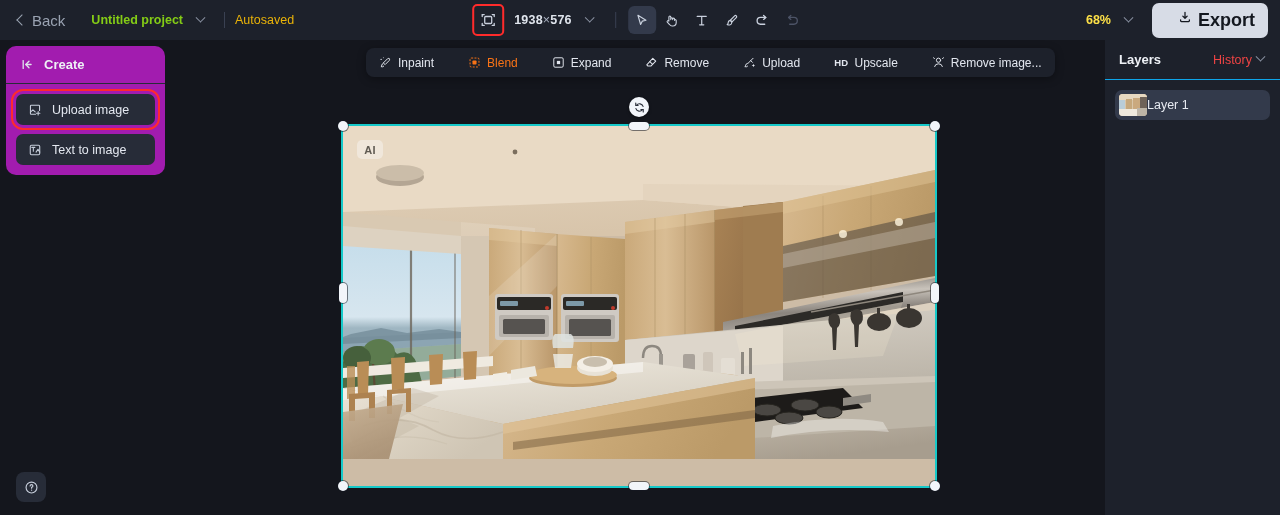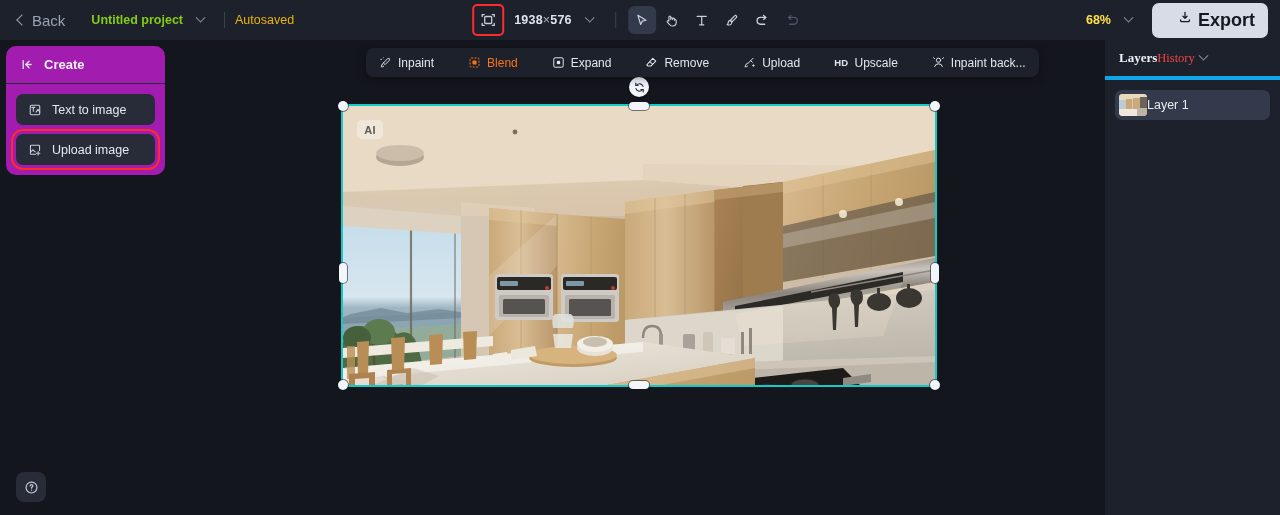--- a/index.html
+++ b/index.html
@@ -112,22 +112,22 @@
     height: 22px; padding: 0 8px; border-radius: 5px;
     color: #e2e6ee; font-size: 12px; cursor: pointer; white-space: nowrap;
   }
   .et-btn.disabled { color: #f97316; cursor: default; }
   .et-ic { width: 13px; height: 13px; display:flex; align-items:center; justify-content:center; flex:0 0 13px;}
   .hd-badge { font-size: 9.5px; font-weight: bold; letter-spacing: .3px; }
 
   
   .canvas { position: absolute; inset: 40px 175px 0 175px; overflow: hidden; }
   .imgwrap {
-    position: absolute; left: 168px; top: 66px;
-    width: 592px; height: 279px;
+    position: absolute; left: 168px; top: 86px;
+    width: 592px; height: 360px;
     outline: 2px solid #16c9c9;
     text-align: right;
   }
   .kitchen { position: absolute; inset: 0; overflow: hidden; background: #cdbca6; }
 
   
   .handle { position: absolute; background: #f2f5fa; box-shadow: 0 0 0 1px rgba(20,24,32,.55); }
   .h-corner { width: 10px; height: 10px; border-radius: 50%; }
   .h-edge-h { width: 20px; height: 8px; border-radius: 4px; }
   .h-edge-v { width: 8px; height: 20px; border-radius: 4px; }
@@ -145,22 +145,22 @@
     letter-spacing: .3px;
   }
 
   
   .rightpanel {
     position: absolute; top: 40px; right: 0; width: 175px; height: 475px;
     background: #1d212b;
     z-index: 30;
   }
   .rp-head {
-    height: 40px; display: flex; align-items: center; 
-    padding: 0 14px; border-bottom: 4px solid #0ea5e9; font-family: Liberation Serif, serif;
+    height: 40px; display: flex; align-items: center; justify-content: space-between;
+    padding: 0 14px; border-bottom: 1px solid #0ea5e9;
   }
   .rp-title { color: #eef1f6; font-size: 13px; font-weight: bold; }
   .rp-hist { display: flex; align-items: center; gap: 3px; color: #ef4444; font-size: 12.5px; cursor: pointer; }
   .rp-body { padding: 10px; }
   .layer-row {
     display: flex; align-items: center; gap: 0;
     background: #333a4b; border-radius: 7px; padding: 4px 4px;
     cursor: pointer;
   }
   .layer-thumb {
@@ -579,58 +579,58 @@
     </div>
 
     <div class="et-btn">
       <span class="et-ic">
         <svg width="13" height="13" viewBox="0 0 16 16" fill="none" stroke="currentColor" stroke-width="1.2" stroke-linecap="round">
           <circle cx="8" cy="5.2" r="2.6"></circle>
           <path d="M3.2 13q.6-3.4 4.8-3.4T12.8 13"></path>
           <path d="M1.8 2.2l2 1.4M14.2 2.2l-2 1.4" stroke-dasharray="1.5 1.2"></path>
         </svg>
       </span>
-      <span>Inpaint back...</span>
+      <span>Remove image...</span>
     </div>
   </div>
 
   <div class="leftpanel">
     <div class="lp-head">
       <span class="lp-ic">
         <svg width="15" height="15" viewBox="0 0 16 16" fill="none" stroke="#dfe4ec" stroke-width="1.4" stroke-linecap="round" stroke-linejoin="round">
           <path d="M9.6 4.6L6.2 8l3.4 3.4"></path>
           <path d="M6.2 8h5.6"></path>
           <path d="M3.4 3.8v8.4"></path>
         </svg>
       </span>
       <span class="lp-head-title">Create</span>
     </div>
 
     <div class="lp-items">
+
+      <div class="lp-item highlight">
+        <span class="lp-ic">
+          <svg width="14" height="14" viewBox="0 0 16 16" fill="none" stroke="currentColor" stroke-width="1.25" stroke-linecap="round" stroke-linejoin="round">
+            <path d="M13.2 8.6V3.4a.9.9 0 0 0-.9-.9H3.7a.9.9 0 0 0-.9.9v8.6a.9.9 0 0 0 .9.9h4.9"></path>
+            <path d="M2.8 10.4l2.8-2.6 2.6 2.4"></path>
+            <path d="M11.6 9.8v4M9.6 11.8h4"></path>
+          </svg>
+        </span>
+        <span>Upload image</span>
+      </div>
 
       <div class="lp-item">
         <span class="lp-ic">
           <svg width="14" height="14" viewBox="0 0 16 16" fill="none" stroke="currentColor" stroke-width="1.25" stroke-linecap="round" stroke-linejoin="round">
             <rect x="2.6" y="2.6" width="10.8" height="10.8" rx="1.4"></rect>
             <path d="M4.4 5h3.4M6.1 5v4.4"></path>
             <path d="M9.2 10.4l2.2-3.2 2 3.2"></path>
           </svg>
         </span>
         <span>Text to image</span>
-      </div>
-
-      <div class="lp-item highlight">
-        <span class="lp-ic">
-          <svg width="14" height="14" viewBox="0 0 16 16" fill="none" stroke="currentColor" stroke-width="1.25" stroke-linecap="round" stroke-linejoin="round">
-            <path d="M13.2 8.6V3.4a.9.9 0 0 0-.9-.9H3.7a.9.9 0 0 0-.9.9v8.6a.9.9 0 0 0 .9.9h4.9"></path>
-            <path d="M2.8 10.4l2.8-2.6 2.6 2.4"></path>
-            <path d="M11.6 9.8v4M9.6 11.8h4"></path>
-          </svg>
-        </span>
-        <span>Upload image</span>
       </div>
 
     </div>
   </div>
 
   <div class="rightpanel">
     <div class="rp-head">
       <span class="rp-title">Layers</span>
       <span class="rp-hist">
         <span>History</span>

